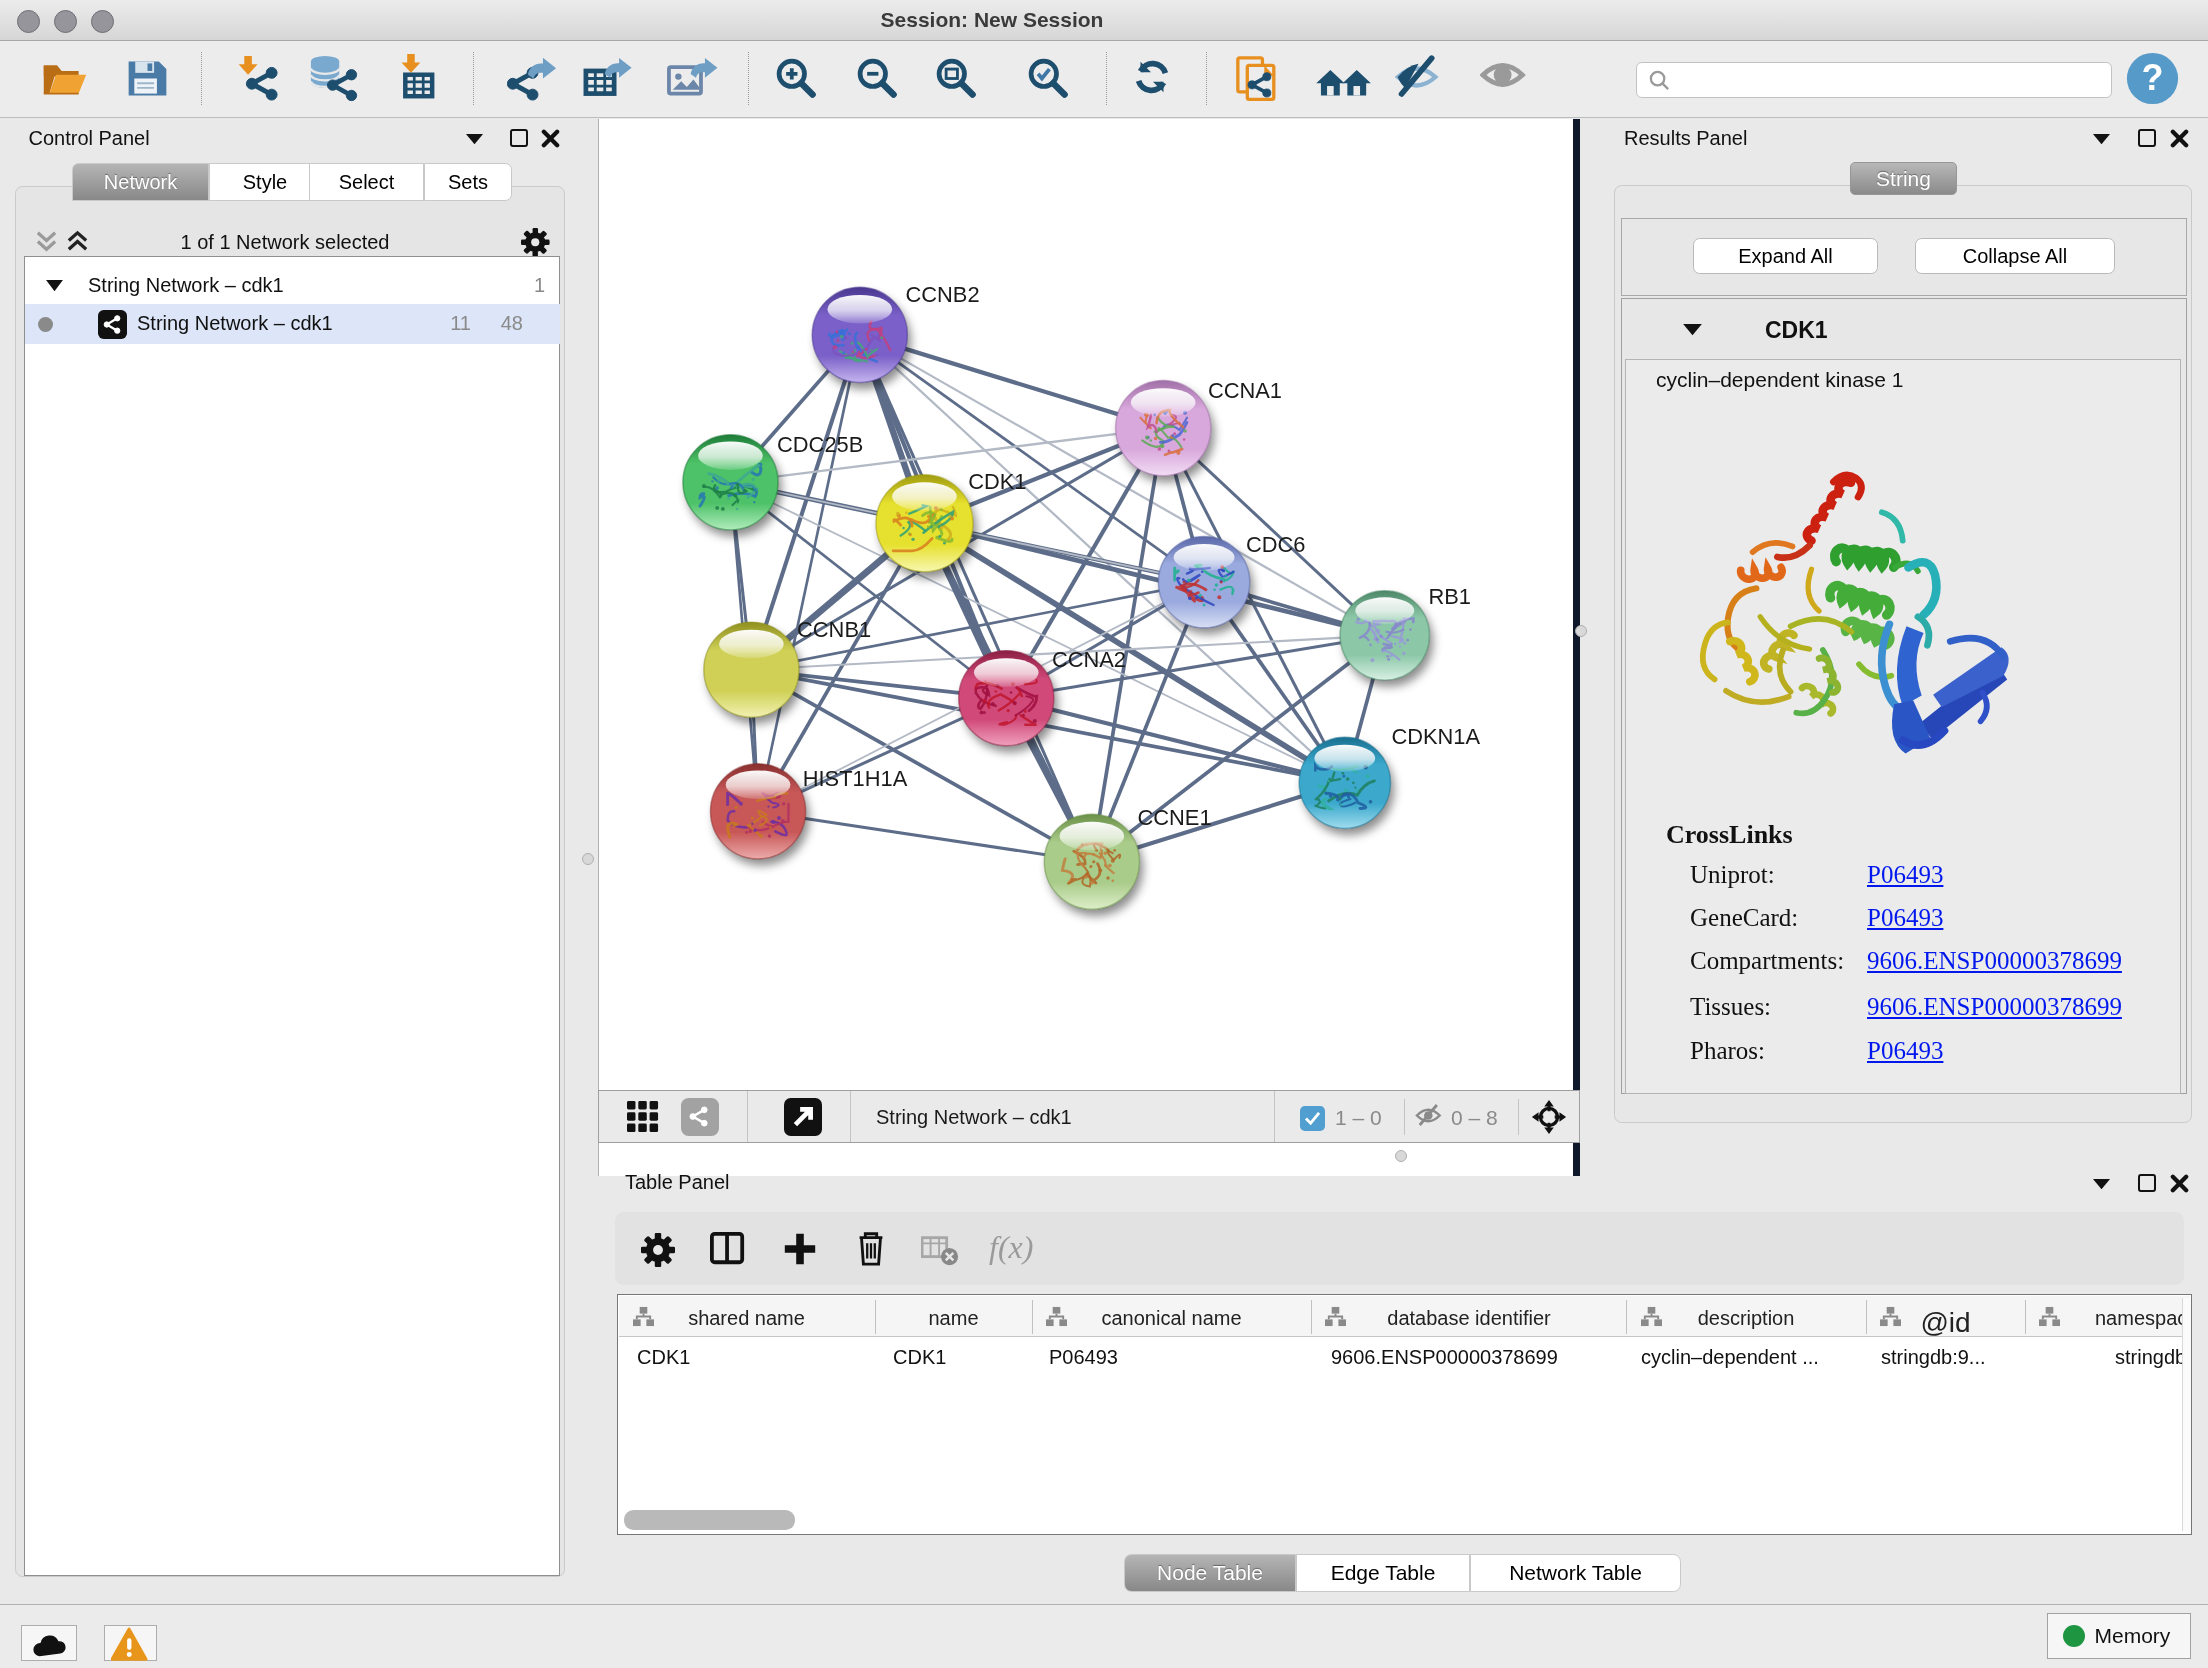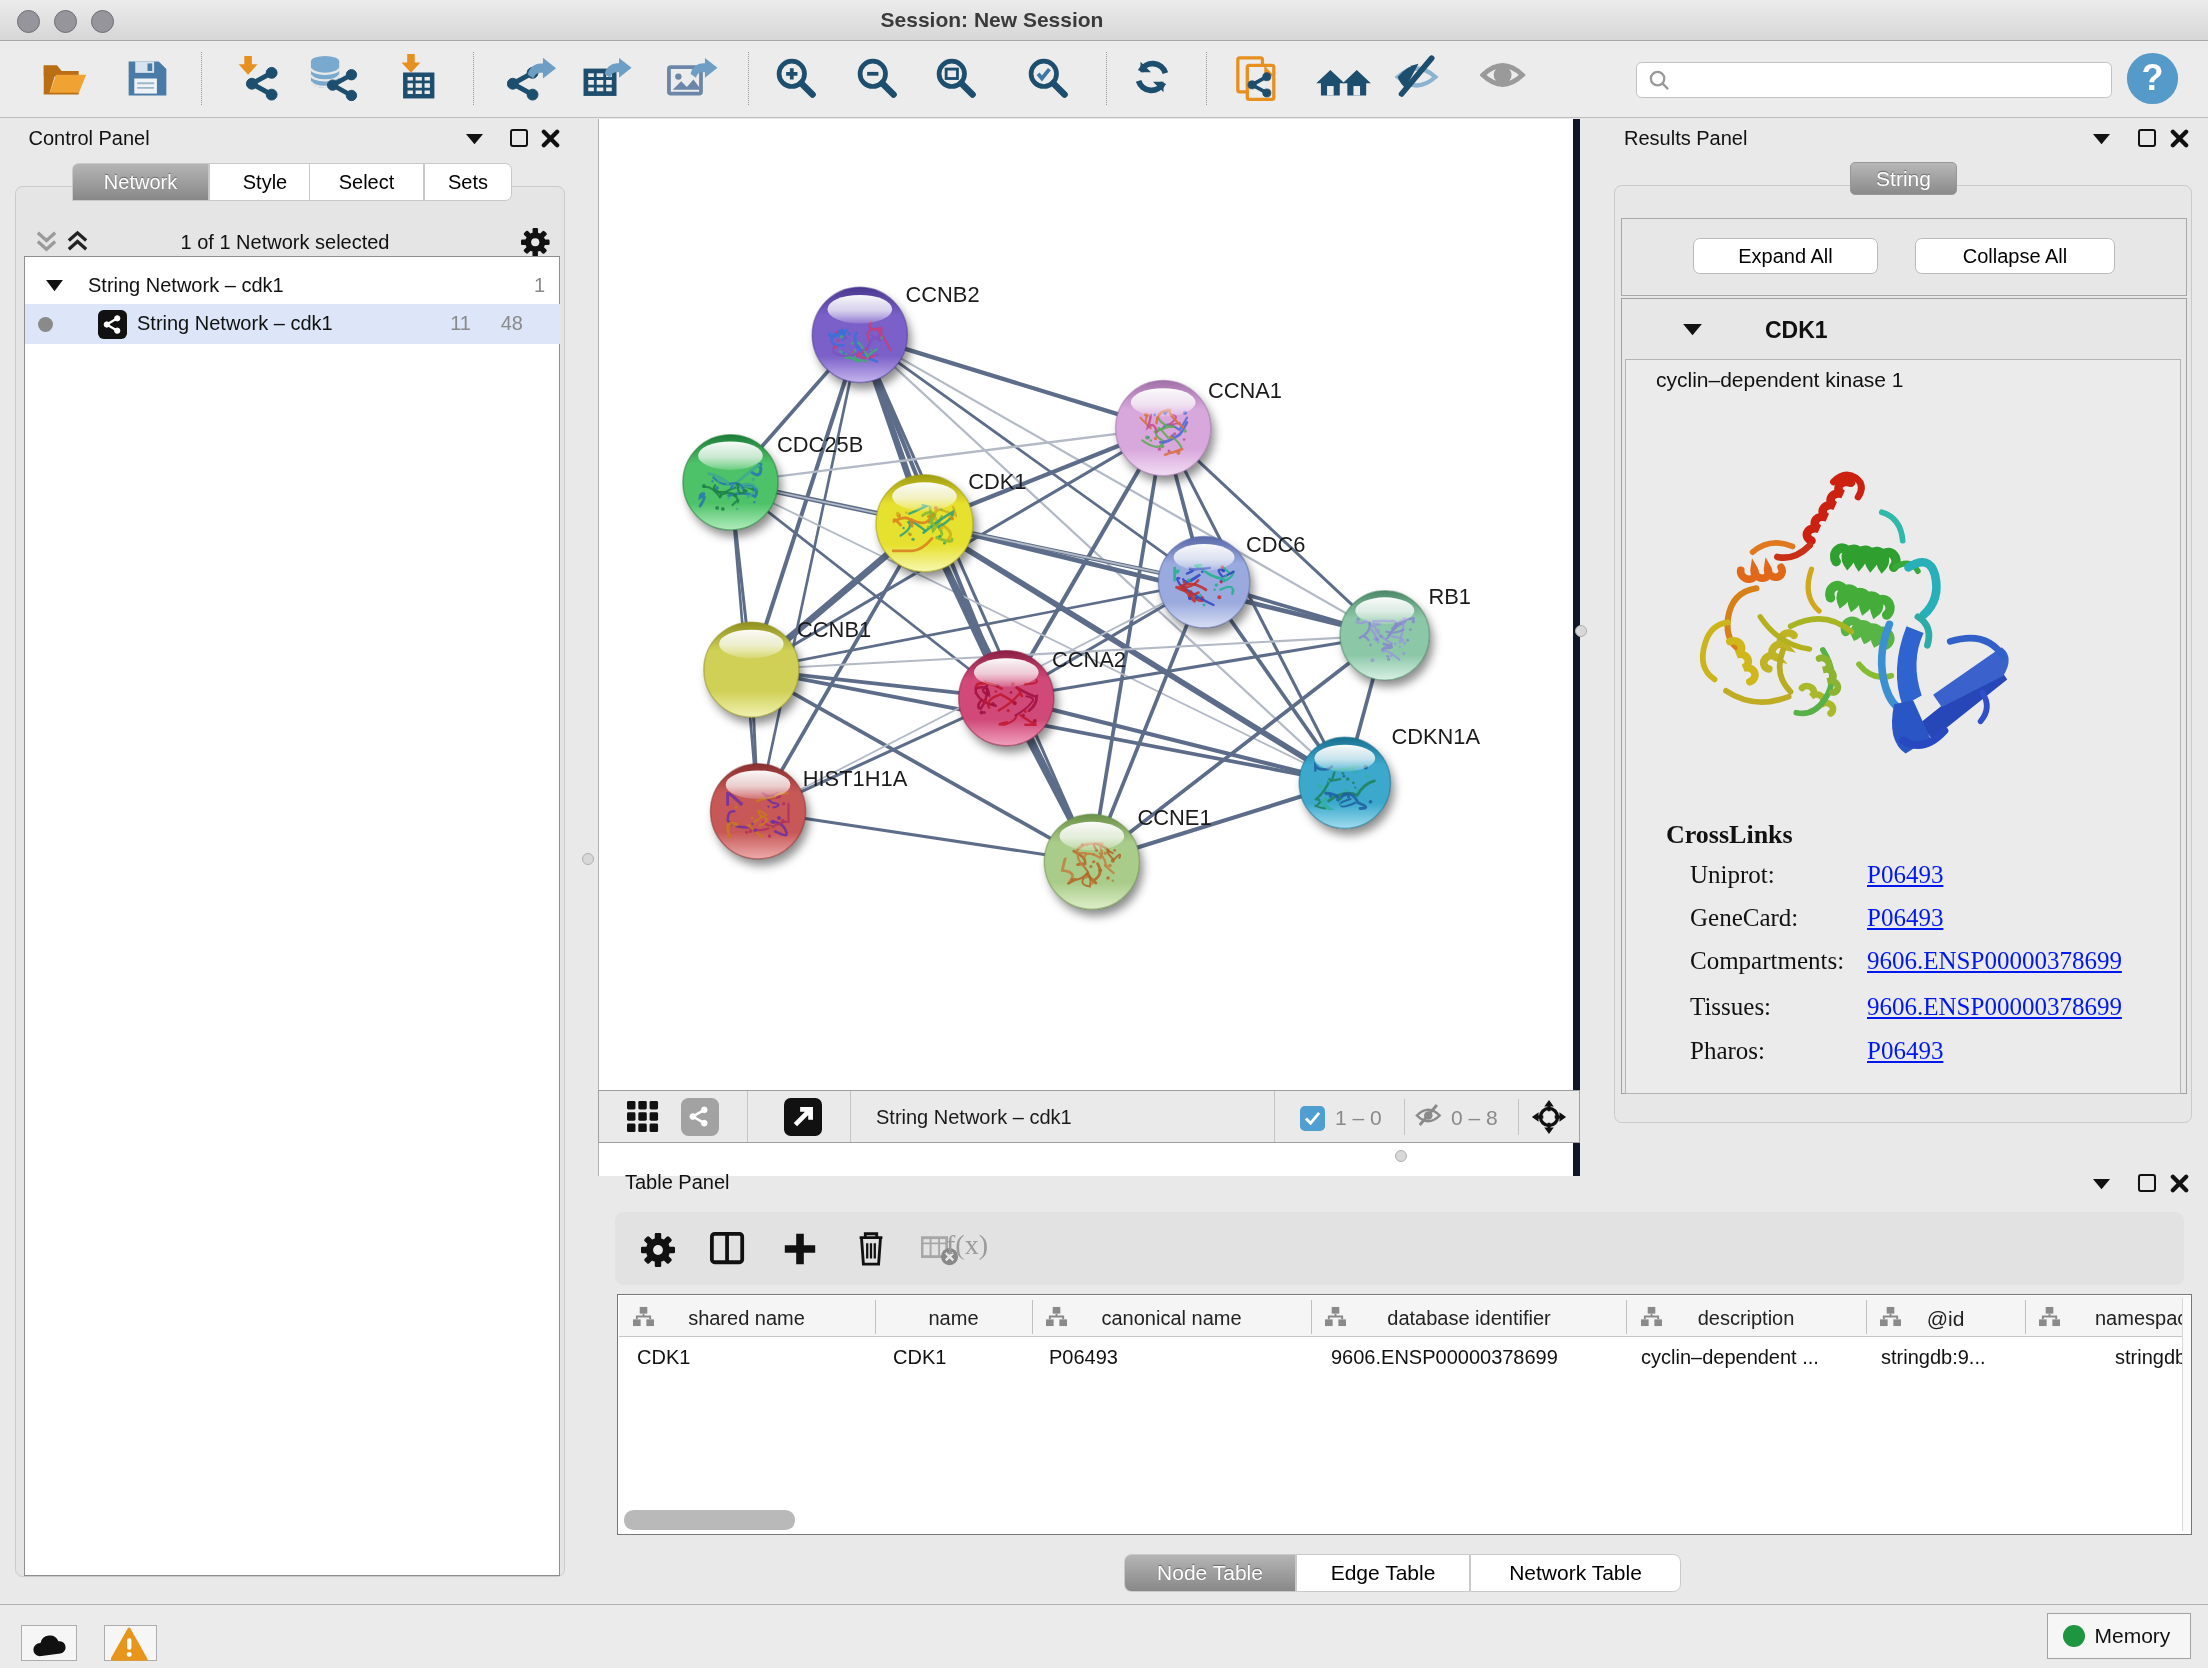--- a/index.html
+++ b/index.html
@@ -799,21 +799,21 @@
       <path d="M16 16 v16 M20 16 v16 M24 16 v16" stroke="#111" stroke-width="2.4"></path>
     </svg></div>
 <div class="ic" style="left:921px;top:1232px"><svg width="40" height="36" viewBox="0 0 42 38">
       <g opacity="0.55">
         <rect x="1" y="6" width="26" height="20" fill="none" stroke="#777" stroke-width="3"></rect>
         <path d="M1 12 h26 M10 6 v20 M19 6 v20" stroke="#777" stroke-width="2"></path>
       </g>
       <circle cx="30" cy="26" r="9" fill="#888"></circle>
       <path d="M26 22 l8 8 M34 22 l-8 8" stroke="#e7e7e7" stroke-width="2.6"></path>
     </svg></div>
-<div class="abs serif" style="left:946px;top:1229px;font-size:28px;color:#9a9a9a">f(x)</div>
+<div class="abs serif" style="left:989px;top:1229px;font-size:32px;font-style:italic;color:#9a9a9a">f(x)</div>
 <div class="abs" style="left:617px;top:1294px;width:1575px;height:241px;background:#fff;border:1.9px solid #777"></div>
 <div class="abs" style="left:619px;top:1296px;width:1571px;height:41px;background:#f5f5f5;border-bottom:1px solid #c6c6c6"></div>
 <div class="ic" style="left:632px;top:1306px"><svg width="23" height="21" viewBox="0 0 24 22">
       <rect x="8" y="1" width="8" height="7" fill="#8a8a8a"></rect>
       <rect x="1" y="14" width="8" height="7" fill="#8a8a8a"></rect>
       <rect x="15" y="14" width="8" height="7" fill="#8a8a8a"></rect>
       <path d="M12 8 v3 M5 14 v-3 h14 v3" stroke="#8a8a8a" stroke-width="2" fill="none"></path>
     </svg></div>
 <div class="abs" style="left:618px;top:1307px;width:257px;text-align:center;font-size:20px;color:#222">shared name</div>
 <div class="abs" style="left:875px;top:1300px;height:34px;border-left:1px solid #c0c0c0"></div>
@@ -842,21 +842,21 @@
       <path d="M12 8 v3 M5 14 v-3 h14 v3" stroke="#8a8a8a" stroke-width="2" fill="none"></path>
     </svg></div>
 <div class="abs" style="left:1626px;top:1307px;width:240px;text-align:center;font-size:20px;color:#222">description</div>
 <div class="abs" style="left:1866px;top:1300px;height:34px;border-left:1px solid #c0c0c0"></div>
 <div class="ic" style="left:1879px;top:1306px"><svg width="23" height="21" viewBox="0 0 24 22">
       <rect x="8" y="1" width="8" height="7" fill="#8a8a8a"></rect>
       <rect x="1" y="14" width="8" height="7" fill="#8a8a8a"></rect>
       <rect x="15" y="14" width="8" height="7" fill="#8a8a8a"></rect>
       <path d="M12 8 v3 M5 14 v-3 h14 v3" stroke="#8a8a8a" stroke-width="2" fill="none"></path>
     </svg></div>
-<div class="abs" style="left:1866px;top:1307px;width:159px;text-align:center;font-size:21px;color:#222">@id</div>
+<div class="abs" style="left:1866px;top:1307px;width:159px;text-align:center;font-size:28px;color:#222">@id</div>
 <div class="abs" style="left:2025px;top:1300px;height:34px;border-left:1px solid #c0c0c0"></div>
 <div class="ic" style="left:2038px;top:1306px"><svg width="23" height="21" viewBox="0 0 24 22">
       <rect x="8" y="1" width="8" height="7" fill="#8a8a8a"></rect>
       <rect x="1" y="14" width="8" height="7" fill="#8a8a8a"></rect>
       <rect x="15" y="14" width="8" height="7" fill="#8a8a8a"></rect>
       <path d="M12 8 v3 M5 14 v-3 h14 v3" stroke="#8a8a8a" stroke-width="2" fill="none"></path>
     </svg></div>
 <div class="abs" style="left:2095px;top:1307px;font-size:20px;color:#222">namespac</div>
 <div class="abs" style="left:637px;top:1346px;font-size:20px;color:#111">CDK1</div>
 <div class="abs" style="left:893px;top:1346px;font-size:20px;color:#111">CDK1</div>

